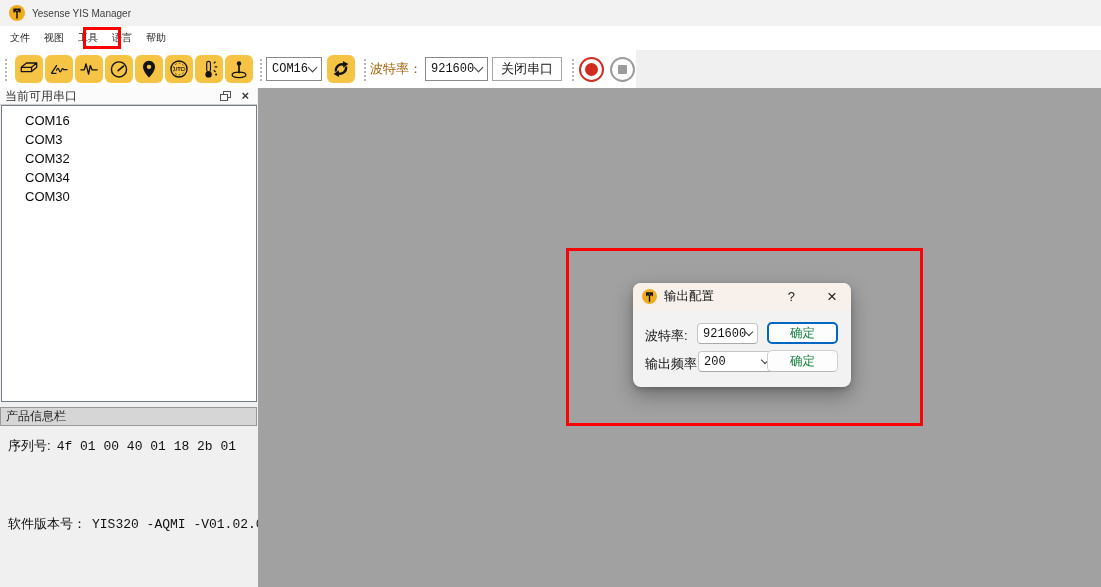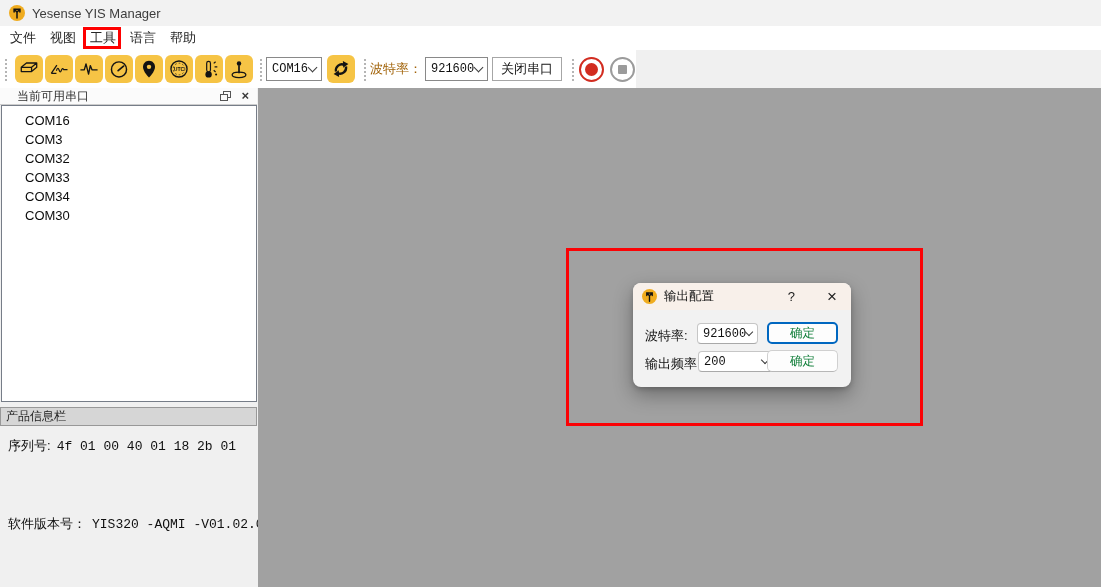--- a/index.html
+++ b/index.html
@@ -2,26 +2,26 @@
 <html><head>
 <meta charset="utf-8">
 <style>
   * { box-sizing: border-box; margin: 0; padding: 0; }
   html,body { width:1101px; height:587px; overflow:hidden; }
   body { position:relative; font-family:"Liberation Sans",sans-serif; background:#f0f0f0; }
 
   
   .titlebar { position:absolute; left:0; top:0; width:1101px; height:26px;
     background:#f2f2f2; display:flex; align-items:center; padding-left:9px; }
-  .app-title { font-size:13px; color:#3d3d3d; margin-left:7px; white-space:nowrap; }
+  .app-title { font-size:10px; color:#3d3d3d; margin-left:7px; white-space:nowrap; }
 
   
   .menubar { position:absolute; left:0; top:26px; width:1101px; height:24px;
     background:#ffffff; display:flex; align-items:center; padding-left:3px; }
-  .menu-item { font-size:13px; color:#262626; padding:0 7px; line-height:24px; white-space:nowrap; cursor:default; }
+  .menu-item { font-size:10px; color:#262626; padding:0 7px; line-height:24px; white-space:nowrap; cursor:default; }
   .red-menu-box { position:absolute; left:83px; top:27px; width:38px; height:22px;
     border:3px solid #fe0000; z-index:9; }
 
   
   .toolbar { position:absolute; left:0; top:50px; width:1101px; height:38px; background:#f0f0f0; }
   .toolbar-white { position:absolute; left:0; top:0; width:636px; height:38px;
     background:#ffffff; display:flex; align-items:center; }
   .grip { width:4px; height:24px; flex:0 0 auto;
     background-image:radial-gradient(circle,#b5b5b5 1px,transparent 1.3px);
     background-size:4px 4px; background-position:1px 1px; }
@@ -41,21 +41,21 @@
     display:flex; align-items:center; justify-content:center; padding:0; cursor:pointer; flex:0 0 auto; }
   .ring-btn.rec { border:2px solid #d22c20; }
   .ring-btn.stop { border:2px solid #9b9b9b; }
   .rec-dot { width:13px; height:13px; border-radius:50%; background:#d22c20; }
   .stop-sq { width:9px; height:9px; border-radius:1px; background:#9b9b9b; }
 
   
   .dock { position:absolute; left:0; top:88px; width:258px; height:499px; background:#f0f0f0; }
   .dock-header { position:absolute; left:0; top:0; width:257px; height:17px; background:#fbfbfb;
     border-bottom:1px solid #cdcdcd; display:flex; align-items:center; padding:0 8px 0 5px; }
-  .dock-title { font-size:12px; color:#303030; flex:1; white-space:nowrap;margin-left:12px; }
+  .dock-title { font-size:12px; color:#303030; flex:1; white-space:nowrap; }
   .dock-btn { background:none; border:none; padding:0; cursor:pointer; display:flex; align-items:center; }
   .dock-close { font-size:13px; font-weight:bold; color:#3a3a3a; margin-left:10px; line-height:10px; }
   .port-list { position:absolute; left:1px; top:17px; width:256px; height:297px;
     background:#fff; border:1px solid #767d88; padding-top:5px; }
   .port-item { padding-left:23px; font-size:13px; height:19px; line-height:19px; color:#0c0c0c; cursor:default; white-space:nowrap; }
   .info-header { position:absolute; left:0; top:319px; width:257px; height:19px;
     background:#d6d6d6; border:1px solid #989898; display:flex; align-items:center;
     padding-left:5px; font-size:12px; color:#1e1e1e; }
   .info-area { position:absolute; left:0; top:338px; width:310px; height:161px; background:#f0f0f0; }
   .info-line { position:absolute; left:8px; font-size:13px; color:#101010; white-space:nowrap; }
@@ -211,21 +211,20 @@
         <rect x="0.5" y="3.5" width="7" height="6" fill="#fbfbfb" stroke="#555"></rect>
       </svg>
     </button>
     <button class="dock-btn dock-close">×</button>
   </div>
 
   <div class="port-list">
     <div class="port-item">COM16</div>
     <div class="port-item">COM3</div>
     <div class="port-item">COM32</div>
-    <div class="port-item">COM33</div>
     <div class="port-item">COM34</div>
     <div class="port-item">COM30</div>
   </div>
 
   <div class="info-header">产品信息栏</div>
 
   <div class="info-area">
     <div class="info-line l1">
       <span>序列号:</span><span class="mono val">4f 01 00 40 01 18 2b 01</span>
     </div>

